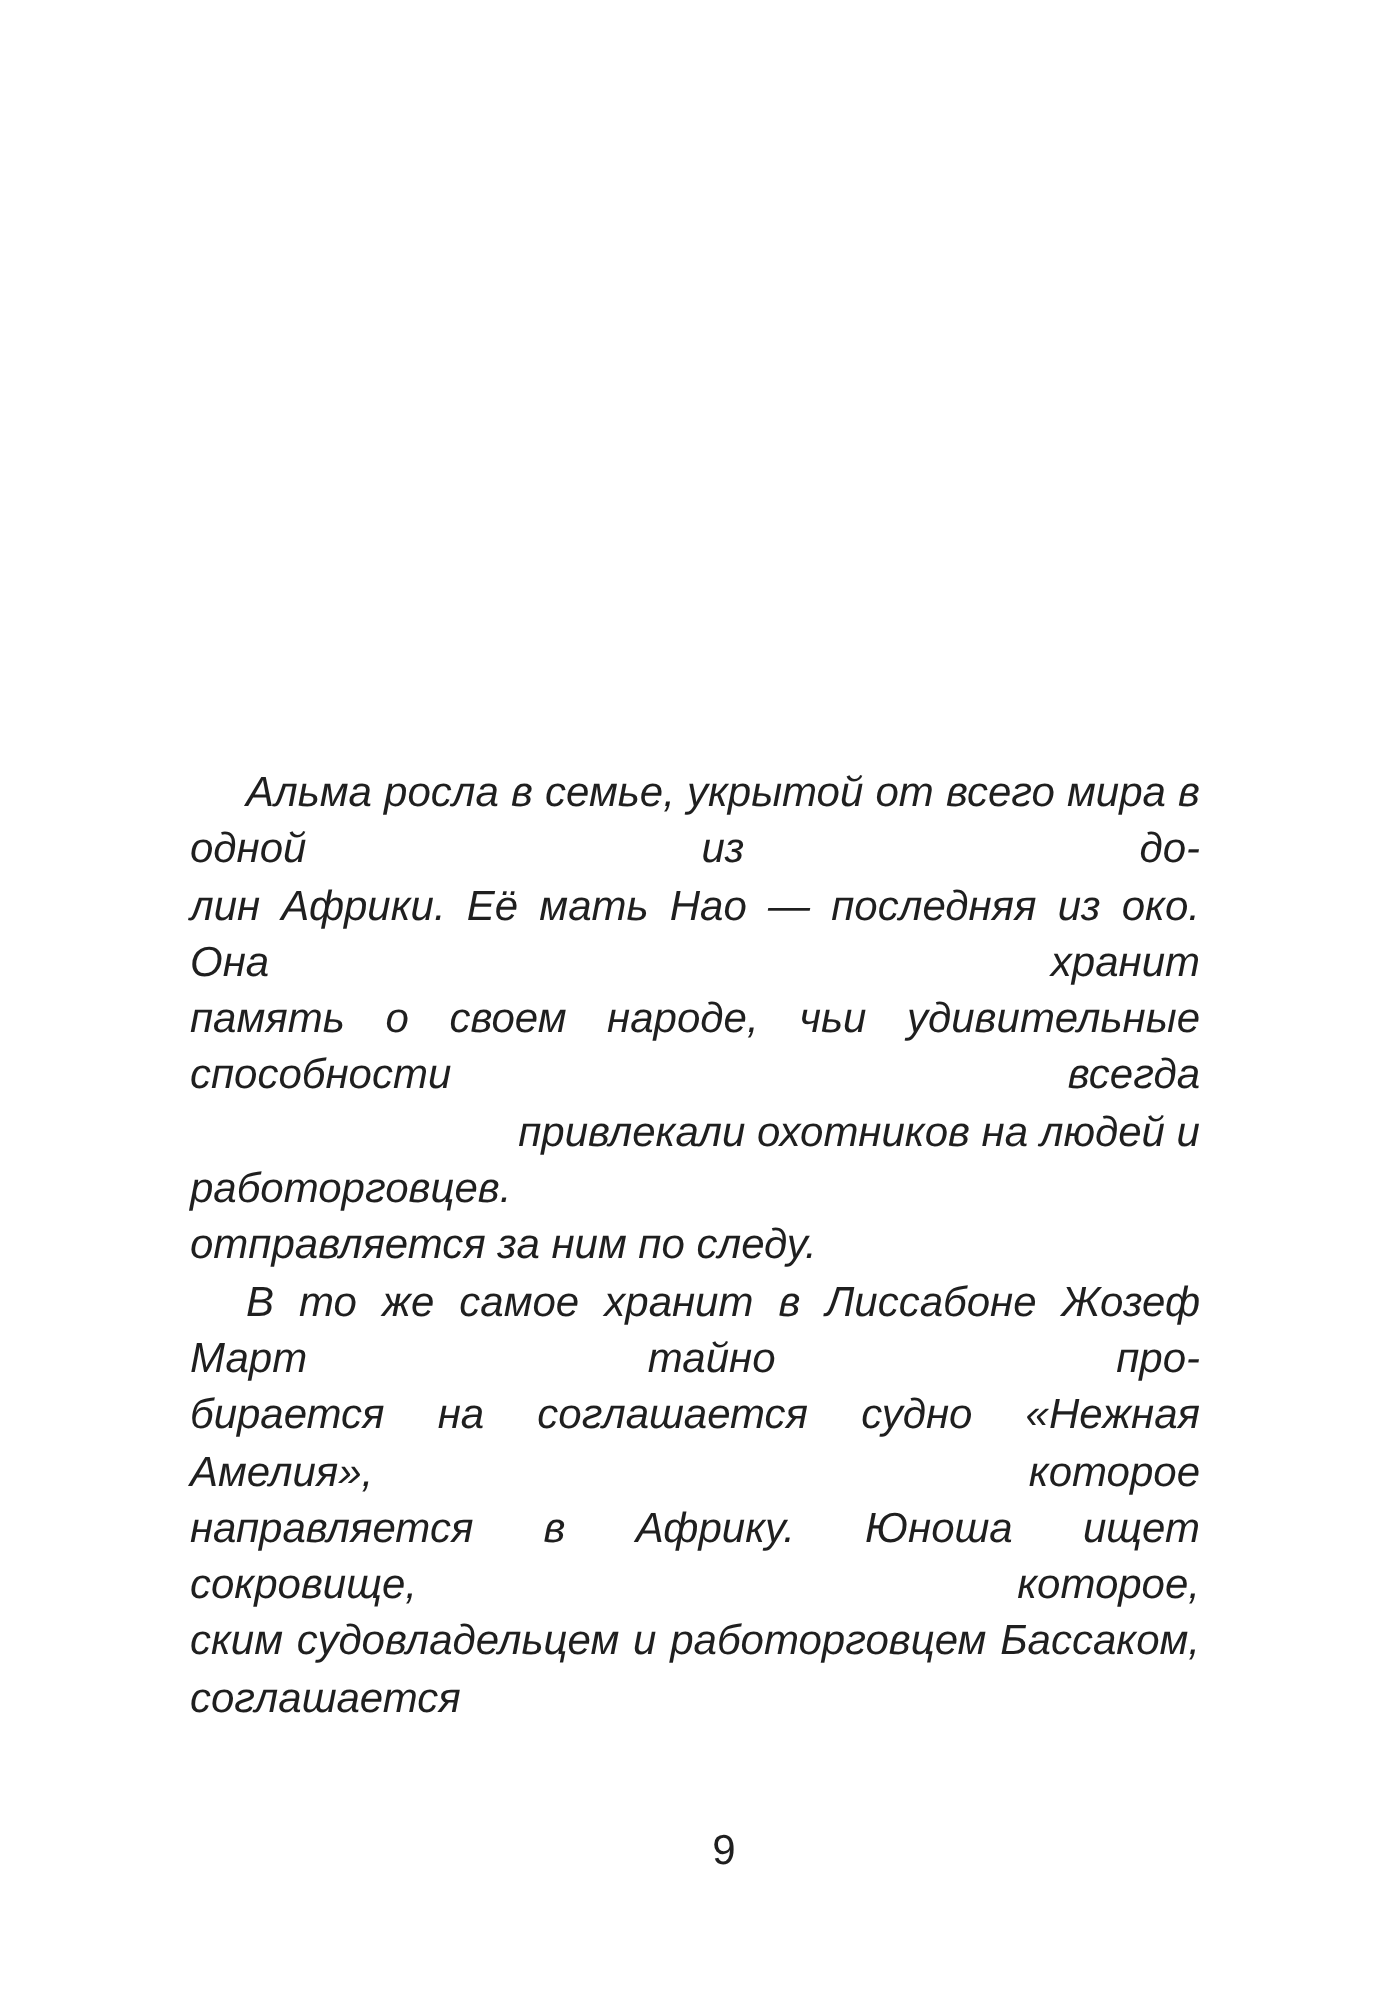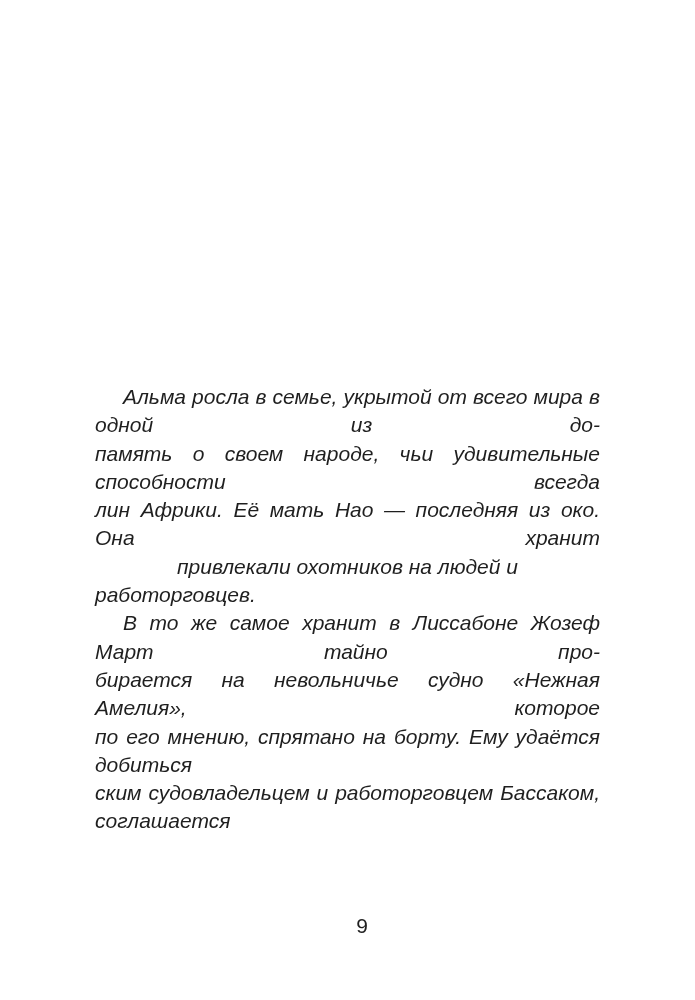--- a/index.html
+++ b/index.html
@@ -29,21 +29,21 @@
   }
   .para {
     margin: 0;
     padding: 0;
   }
   .line {
     text-align: justify;
     text-align-last: justify;
   }
   .line.last {
-    text-align: center;
+    text-align: right;
     text-align-last: left;
   }
   .line.first {
     text-indent: 28px;
   }
   .page-number {
     position: absolute;
     top: 912px;
     left: 0;
     width: 100%;
@@ -54,27 +54,28 @@
     color: #1f1f1f;
   }
 </style>
 </head>
 <body>
 
 <div class="page">
   <main class="text-block">
       <div class="para">
         <div class="line first">Альма росла в семье, укрытой от всего мира в одной из до-</div>
+        <div class="line">лин Африки. Её мать Нао — последняя из око. Она хранит</div>
         <div class="line">память о своем народе, чьи удивительные способности всегда</div>
-        <div class="line">лин Африки. Её мать Нао — последняя из око. Она хранит</div>
         <div class="line last">привлекали охотников на людей и работорговцев.</div>
       </div>
       <div class="para">
+        <div class="line last">отправляется за ним по следу.</div>
       </div>
       <div class="para">
         <div class="line first">В то же самое хранит в Лиссабоне Жозеф Март тайно про-</div>
-        <div class="line">бирается на невольничье судно «Нежная Амелия», которое</div>
-        <div class="line">по его мнению, спрятано на борту. Ему удаётся добиться</div>
+        <div class="line">бирается на соглашается судно «Нежная Амелия», которое</div>
+        <div class="line">направляется в Африку. Юноша ищет сокровище, которое,</div>
         <div class="line">ским судовладельцем и работорговцем Бассаком, соглашается</div>
       </div>
     </main>
   <footer class="page-number">9</footer>
 </div>
 
 </body></html>

